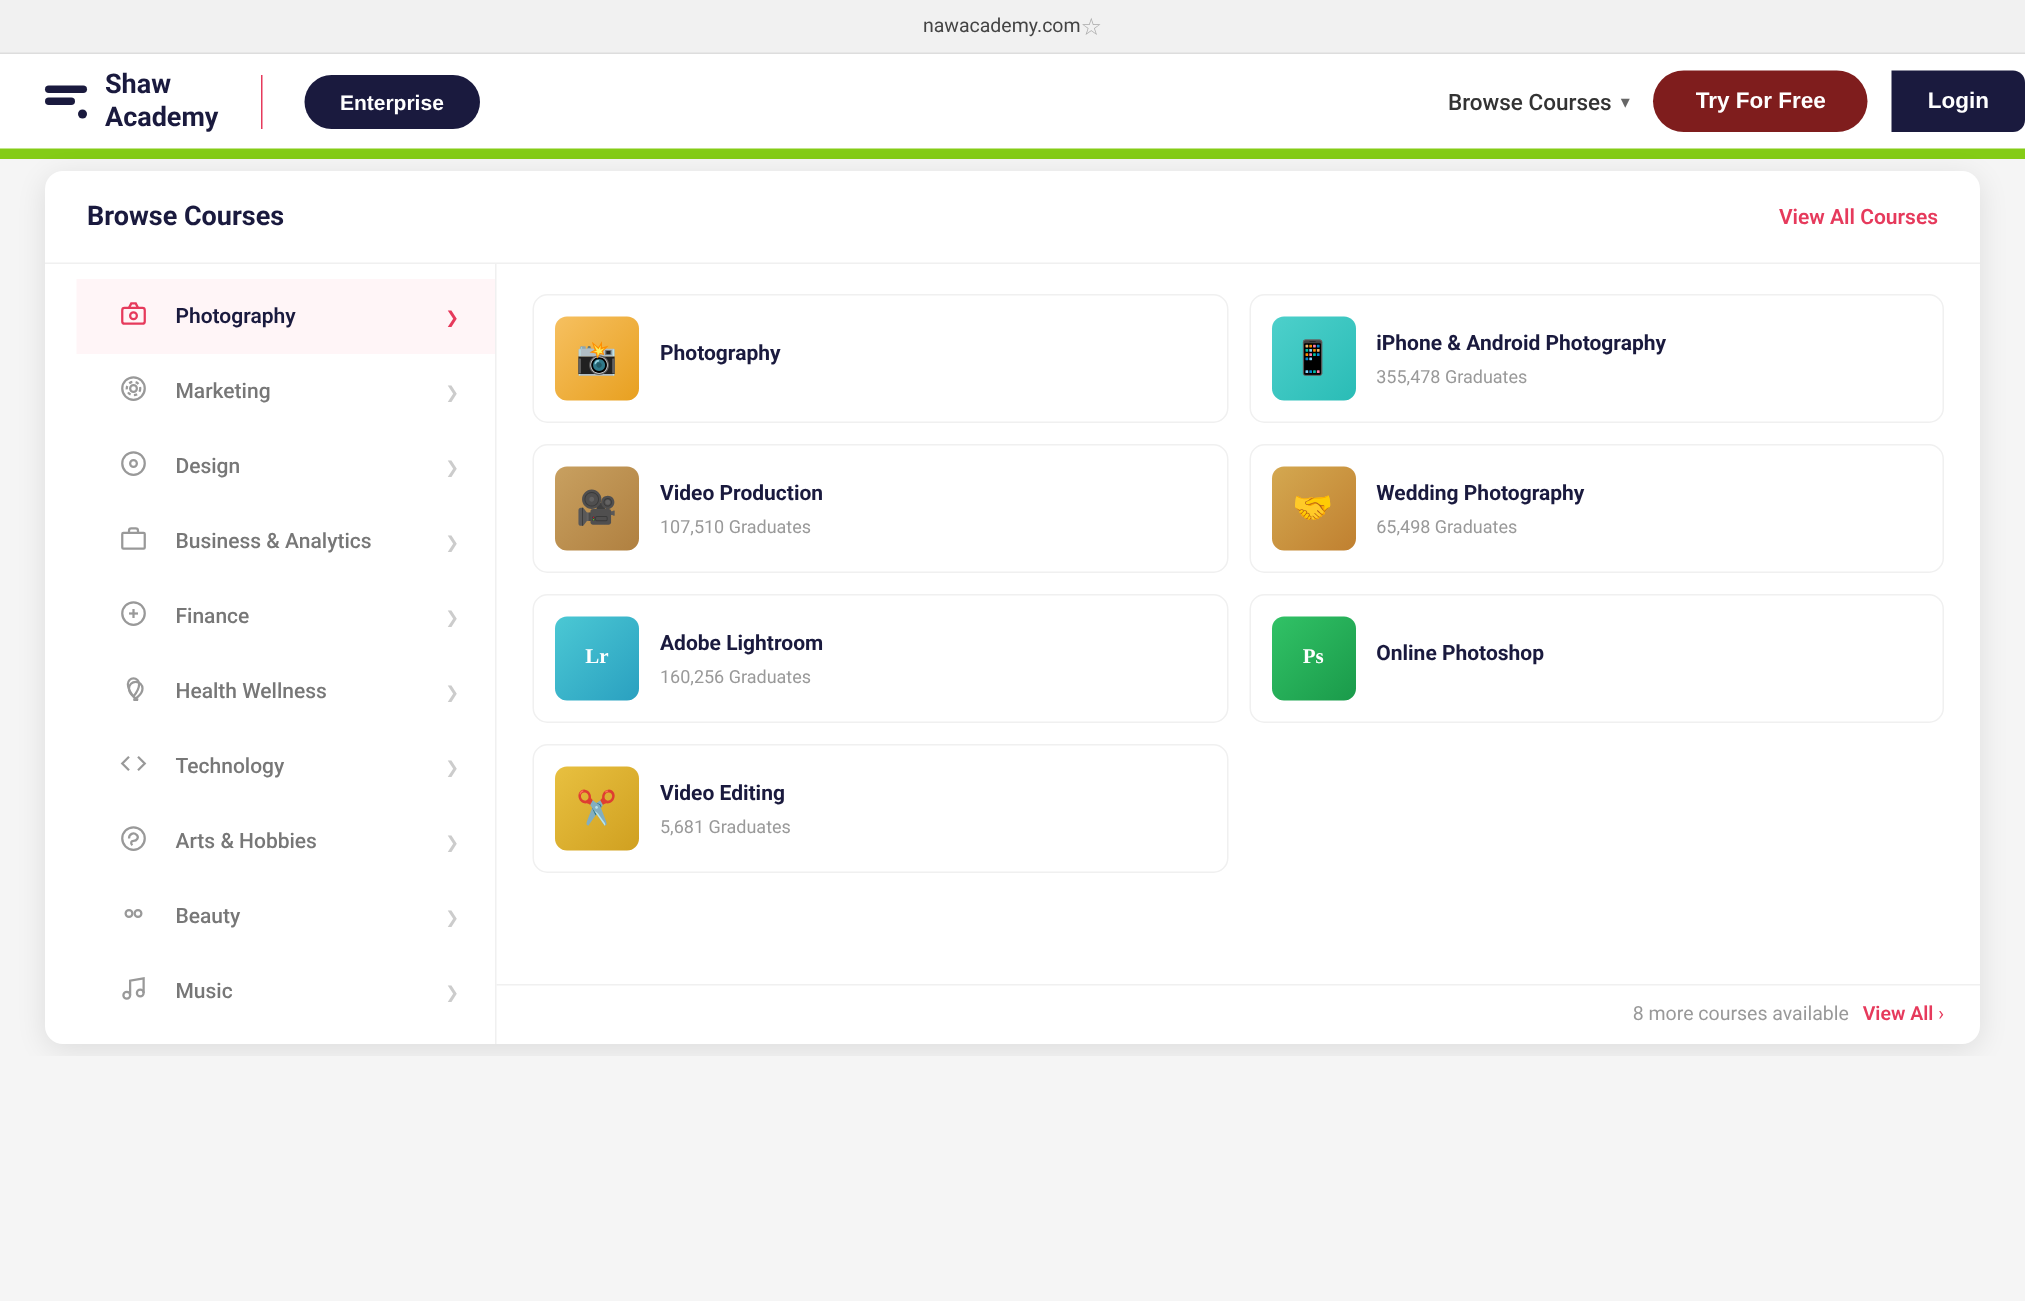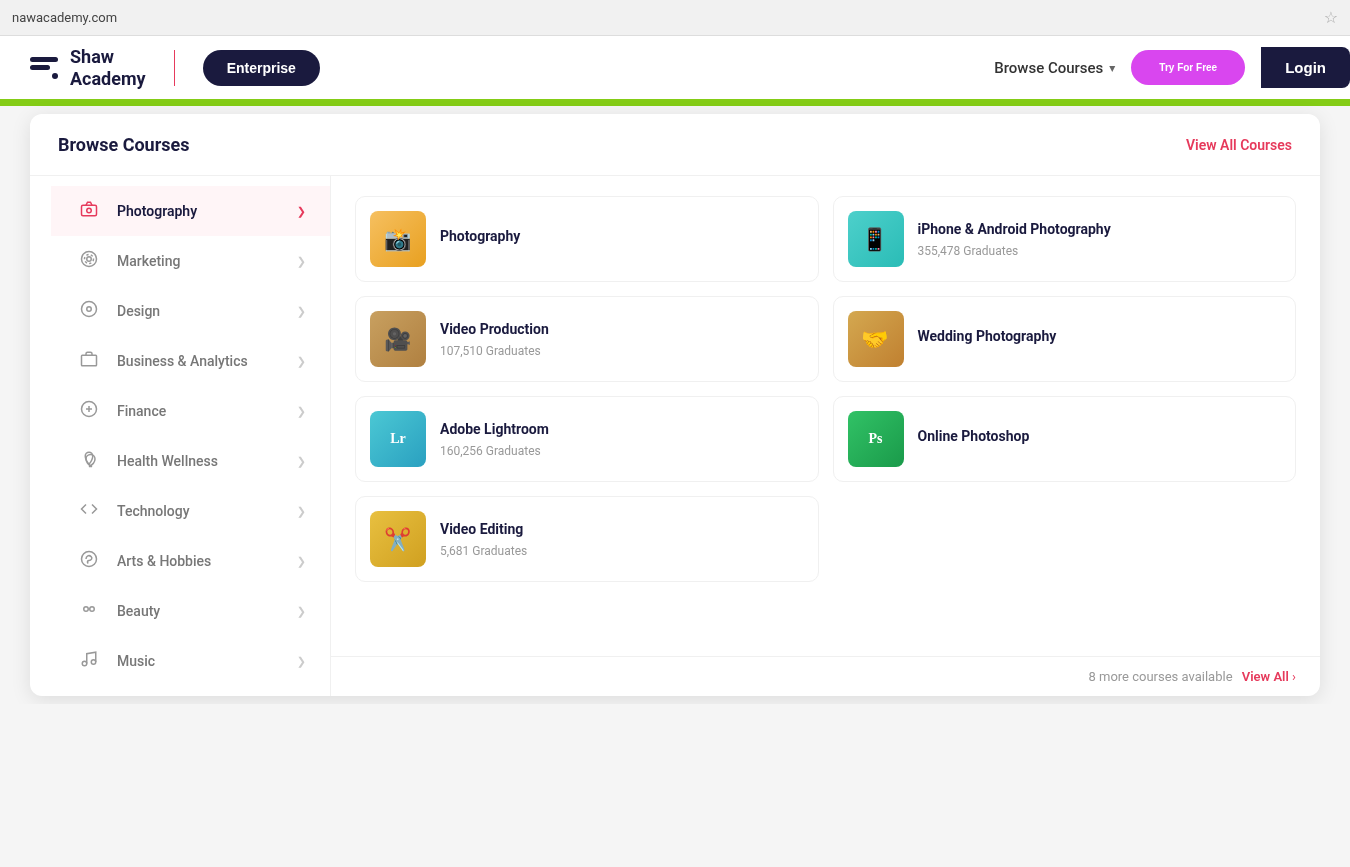--- a/index.html
+++ b/index.html
@@ -6,21 +6,21 @@
     body { font-family: -apple-system, BlinkMacSystemFont, 'Segoe UI', Roboto, sans-serif; background: #f5f5f5; }
 
     
     .address-bar {
       background: #f1f1f1;
       padding: 8px 12px;
       font-size: 13px;
       color: #444;
       display: flex;
       align-items: center;
-      justify-content: space-between;
+      justify-content: center;
       border-bottom: 1px solid #ddd;
     }
     .address-bar-star { color: #aaa; font-size: 16px; }
 
     
     .header {
       background: white;
       display: flex;
       align-items: center;
       padding: 0 30px;
@@ -78,26 +78,26 @@
       display: flex;
       align-items: center;
       gap: 6px;
       font-size: 15px;
       color: #333;
       cursor: pointer;
       font-weight: 500;
     }
     .browse-courses-nav .chevron { color: #666; font-size: 12px; }
     .try-free-btn {
-      background: #d946ef;
+      background: #7f1d1d;
       color: white;
       border: none;
       border-radius: 25px;
       padding: 12px 28px;
-      font-size: 10px;
+      font-size: 15px;
       font-weight: 600;
       cursor: pointer;
     }
     .login-btn {
       background: #1a1a3e;
       color: white;
       border: none;
       border-radius: 0 8px 8px 0;
       padding: 12px 24px;
       font-size: 15px;
@@ -389,20 +389,21 @@
       <div class="course-name">Video Production</div>
       <div class="course-graduates">107,510 Graduates</div>
     </div>
   </div>
           <div class="course-card">
     <div class="course-thumb" style="background:linear-gradient(135deg, #d4a850, #c08030);">
       <span style="font-size:22px;">🤝</span>
     </div>
     <div class="course-info">
       <div class="course-name">Wedding Photography</div>
+      <div class="course-graduates">65,498 Graduates</div>
     </div>
   </div>
           <div class="course-card">
     <div class="course-thumb" style="background:linear-gradient(135deg, #4bc8d4, #2aa0c0);">
       <span style="font-size:14px;font-weight:bold;color:white;font-family:serif;">Lr</span>
     </div>
     <div class="course-info">
       <div class="course-name">Adobe Lightroom</div>
       <div class="course-graduates">160,256 Graduates</div>
     </div>

